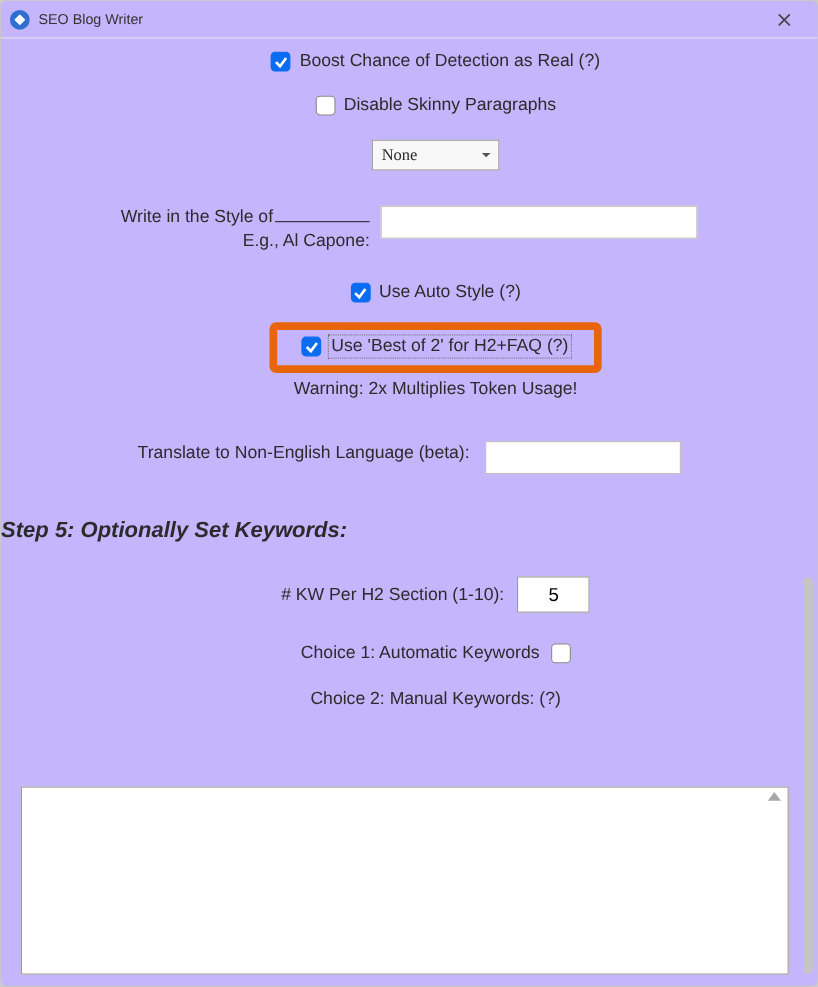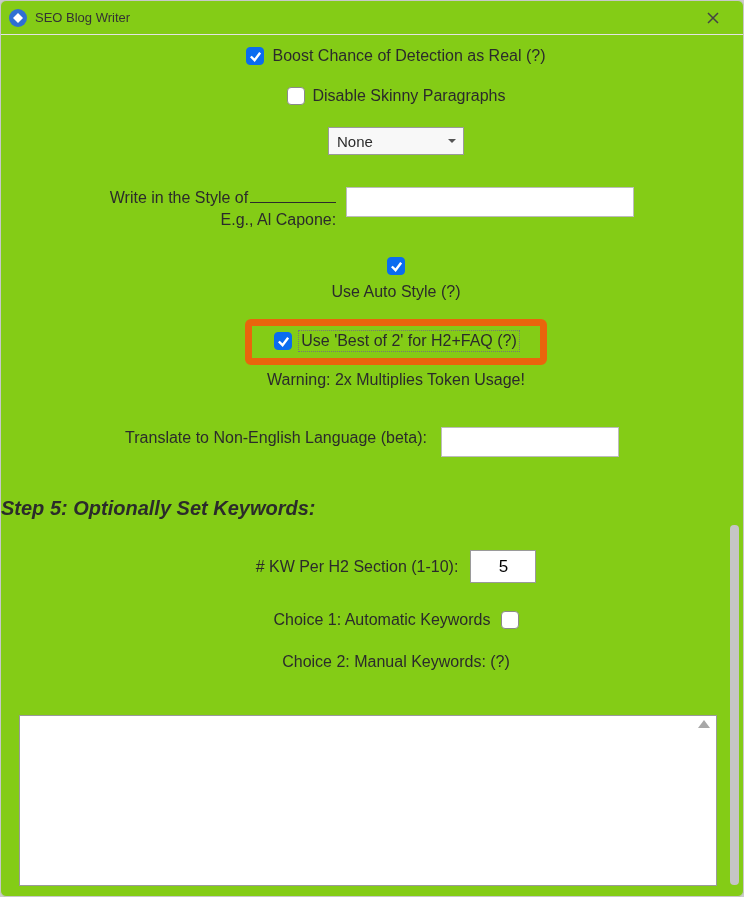--- a/index.html
+++ b/index.html
@@ -6,21 +6,21 @@
   html, body { margin:0; padding:0; }
   body {
     width:744px; height:897px;
     font-family: "Segoe UI", Arial, sans-serif;
     font-size:16px; color:#2b2b2b;
     background:#ccc;
     overflow:hidden;
   }
   .window {
     width:744px; height:897px;
-    background:#84cc16;
+    background:#c4b5fd;
     border:1px solid #c8c8c8;
     border-radius:6px;
     display:flex; flex-direction:column;
     position:relative;
   }
   .titlebar {
     height:34px; display:flex; align-items:center;
     padding:0 10px 0 8px;
     border-bottom:1px solid #e3e3e3;
     gap:8px;
@@ -49,23 +49,23 @@
   .cb {
     width:18px; height:18px; border-radius:4px;
     border:1.5px solid #8a8a8a; background:#fff; display:flex; align-items:center; justify-content:center;
     flex:0 0 auto; cursor:pointer;
   }
   .cb.checked { background:#0a6cf0; border-color:#0a6cf0; }
   .cb.checked svg { width:13px; height:13px; stroke:#fff; stroke-width:2.6; fill:none; }
   .labeltxt { color:#2b2b2b; }
   .mt { margin-top:22px; }
   .select {
-    height:28px; width:136px; border:1px solid #9a9a9a; background:#f8f8f8;
+    height:28px; width:116px; border:1px solid #9a9a9a; background:#f8f8f8;
     display:flex; align-items:center; justify-content:space-between;
-    padding:0 6px 0 8px; font-size:15px; cursor:pointer;
+    padding:0 6px 0 8px; font-size:15px; cursor:pointer;font-family:Liberation Serif, serif;
   }
   .select svg { width:10px; height:10px; fill:#555; }
   .text-input {
     height:30px; border:1px solid #bcbcbc; background:#fff; padding:0 6px;
   }
   .style-block { display:flex; align-items:flex-start; justify-content:center; gap:10px; margin-top:32px;}
   .style-labels { text-align:right; line-height:22px; }
   .style-labels .underline { display:inline-block; border-bottom:1.5px solid #2b2b2b; width:86px; margin-left:2px;}
   .style-input { width:288px; height:30px; }
   .highlight-box {
@@ -143,21 +143,21 @@
     <div class="style-block">
       <div class="style-labels">
         <div>
           <span>Write in the Style of</span><span class="underline"></span>
         </div>
         <div>E.g., Al Capone:</div>
       </div>
       <input class="text-input style-input" type="text" value="" style="">
     </div>
 
-    <div class="row" style="margin-top:26px;flex-direction:column;">
+    <div class="row" style="margin-top:26px;">
       <div class="cb checked">
         <svg viewBox="0 0 14 14">
             <path d="M2 7 L6 11 L12 3"></path>
           </svg>
       </div>
       <span class="labeltxt">Use Auto Style (?)</span>
     </div>
 
     <div class="row">
       <div class="highlight-box">

